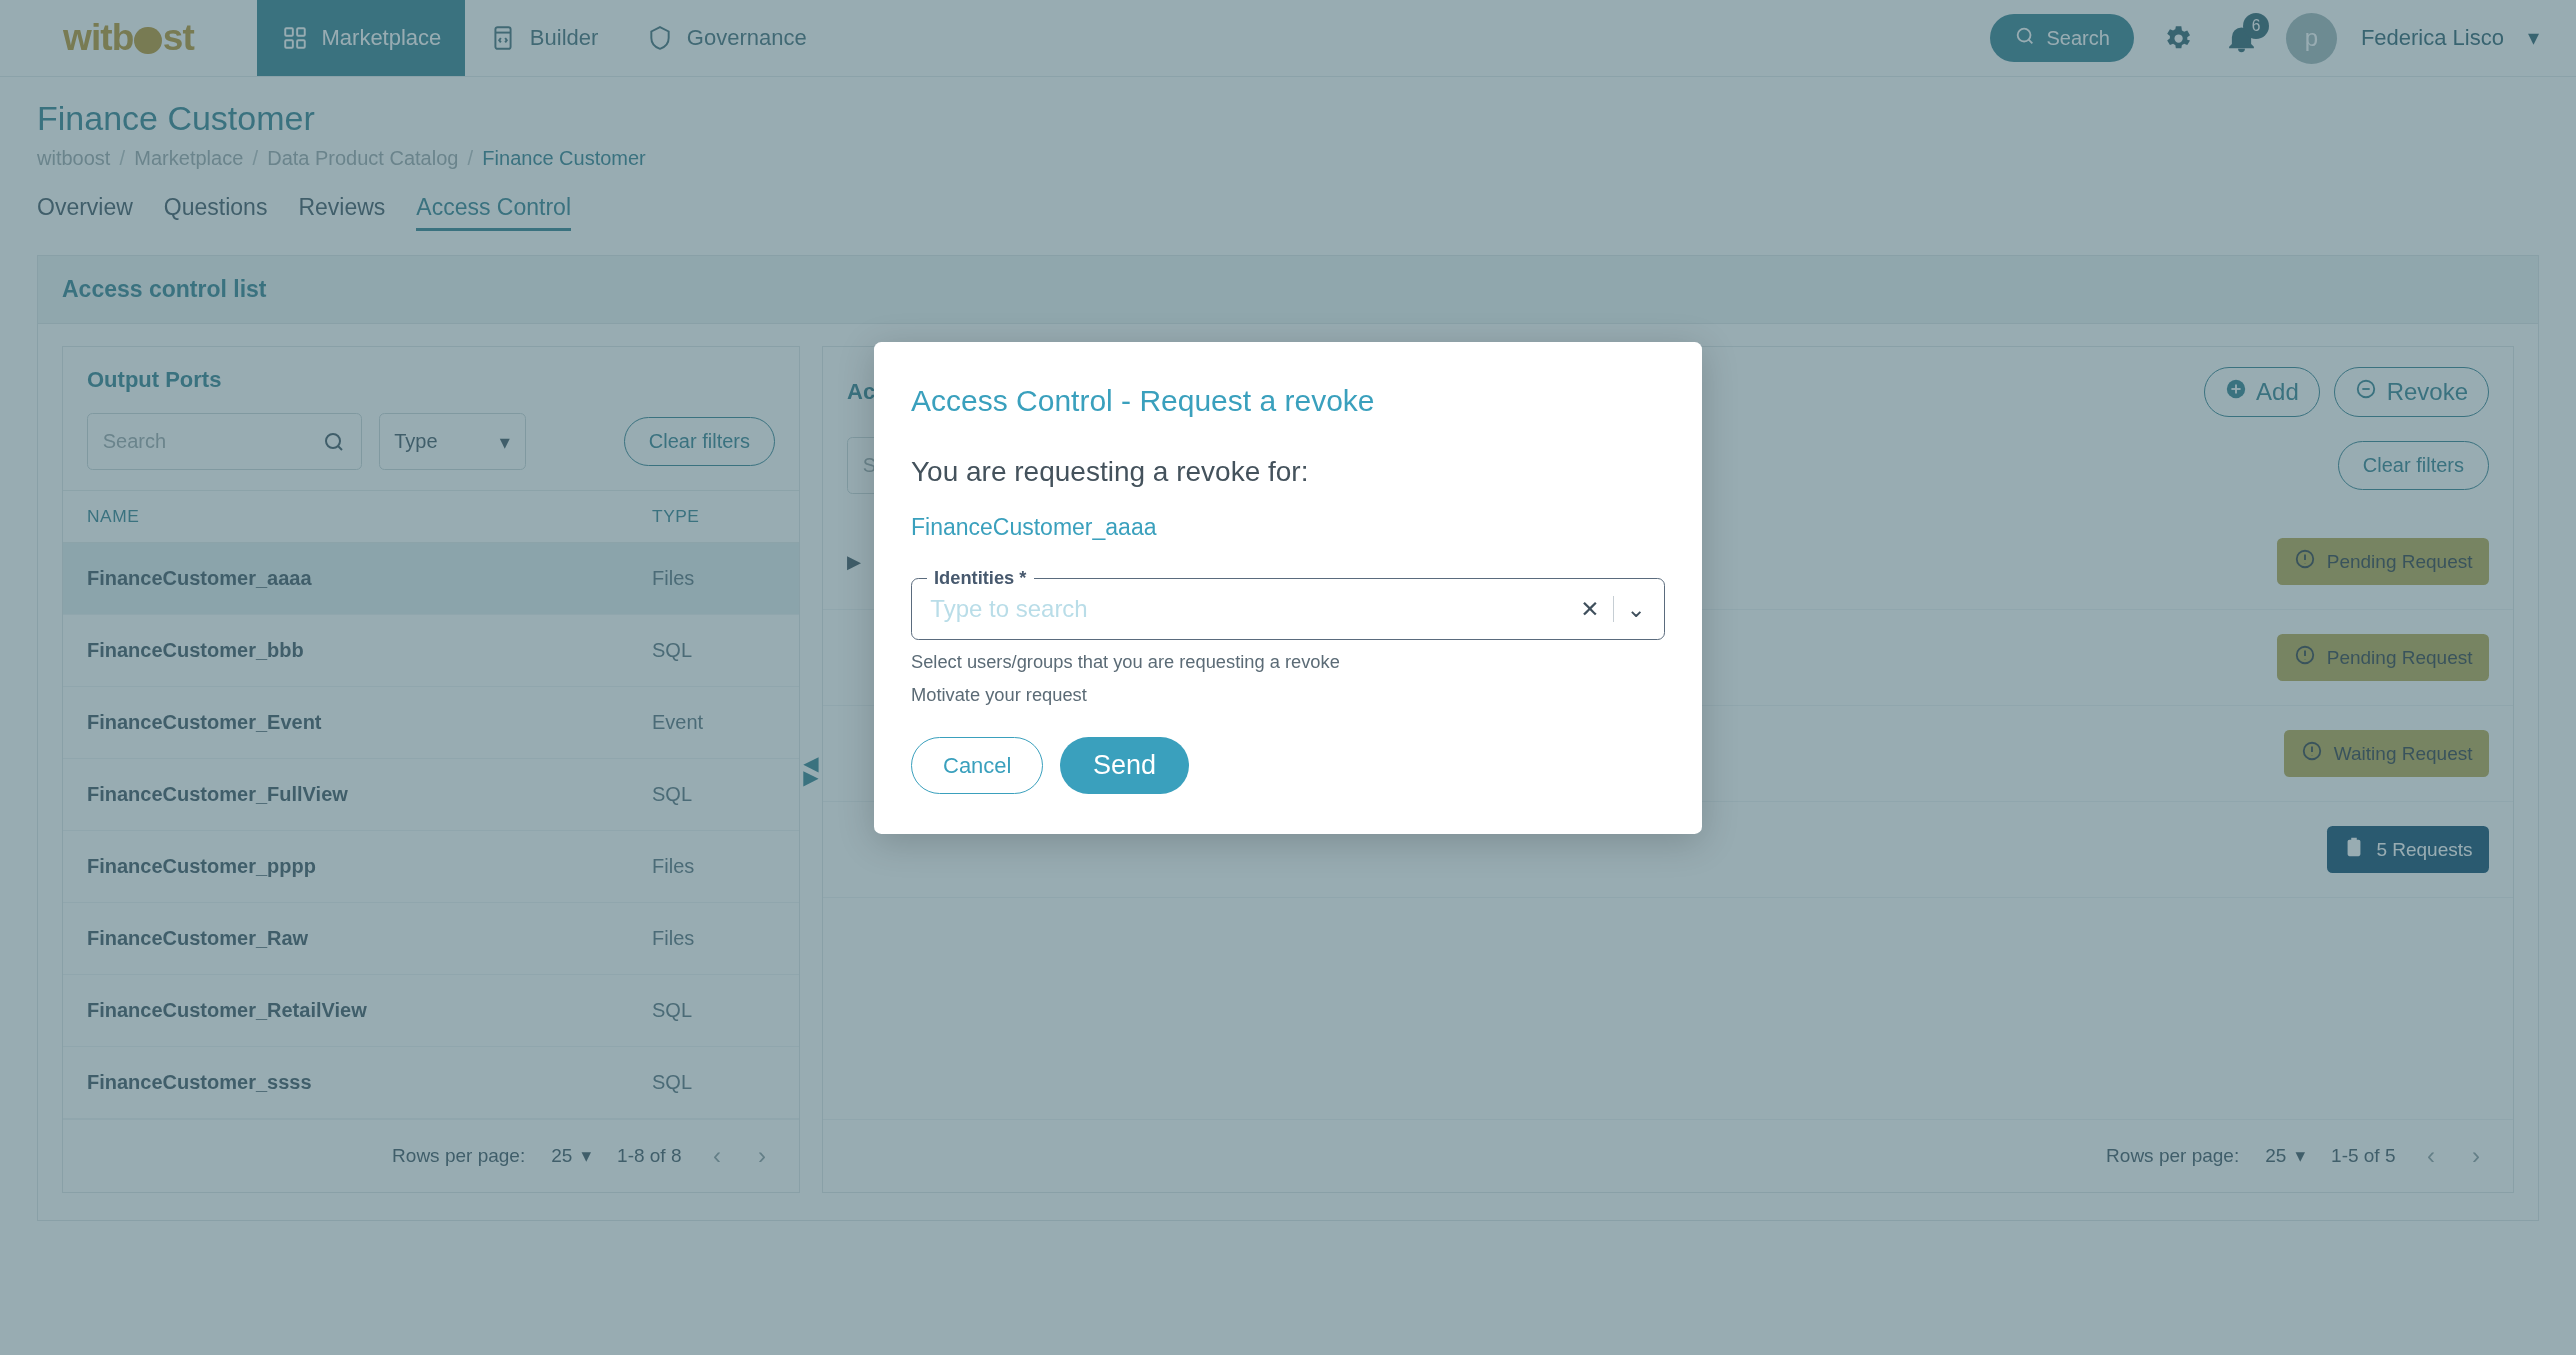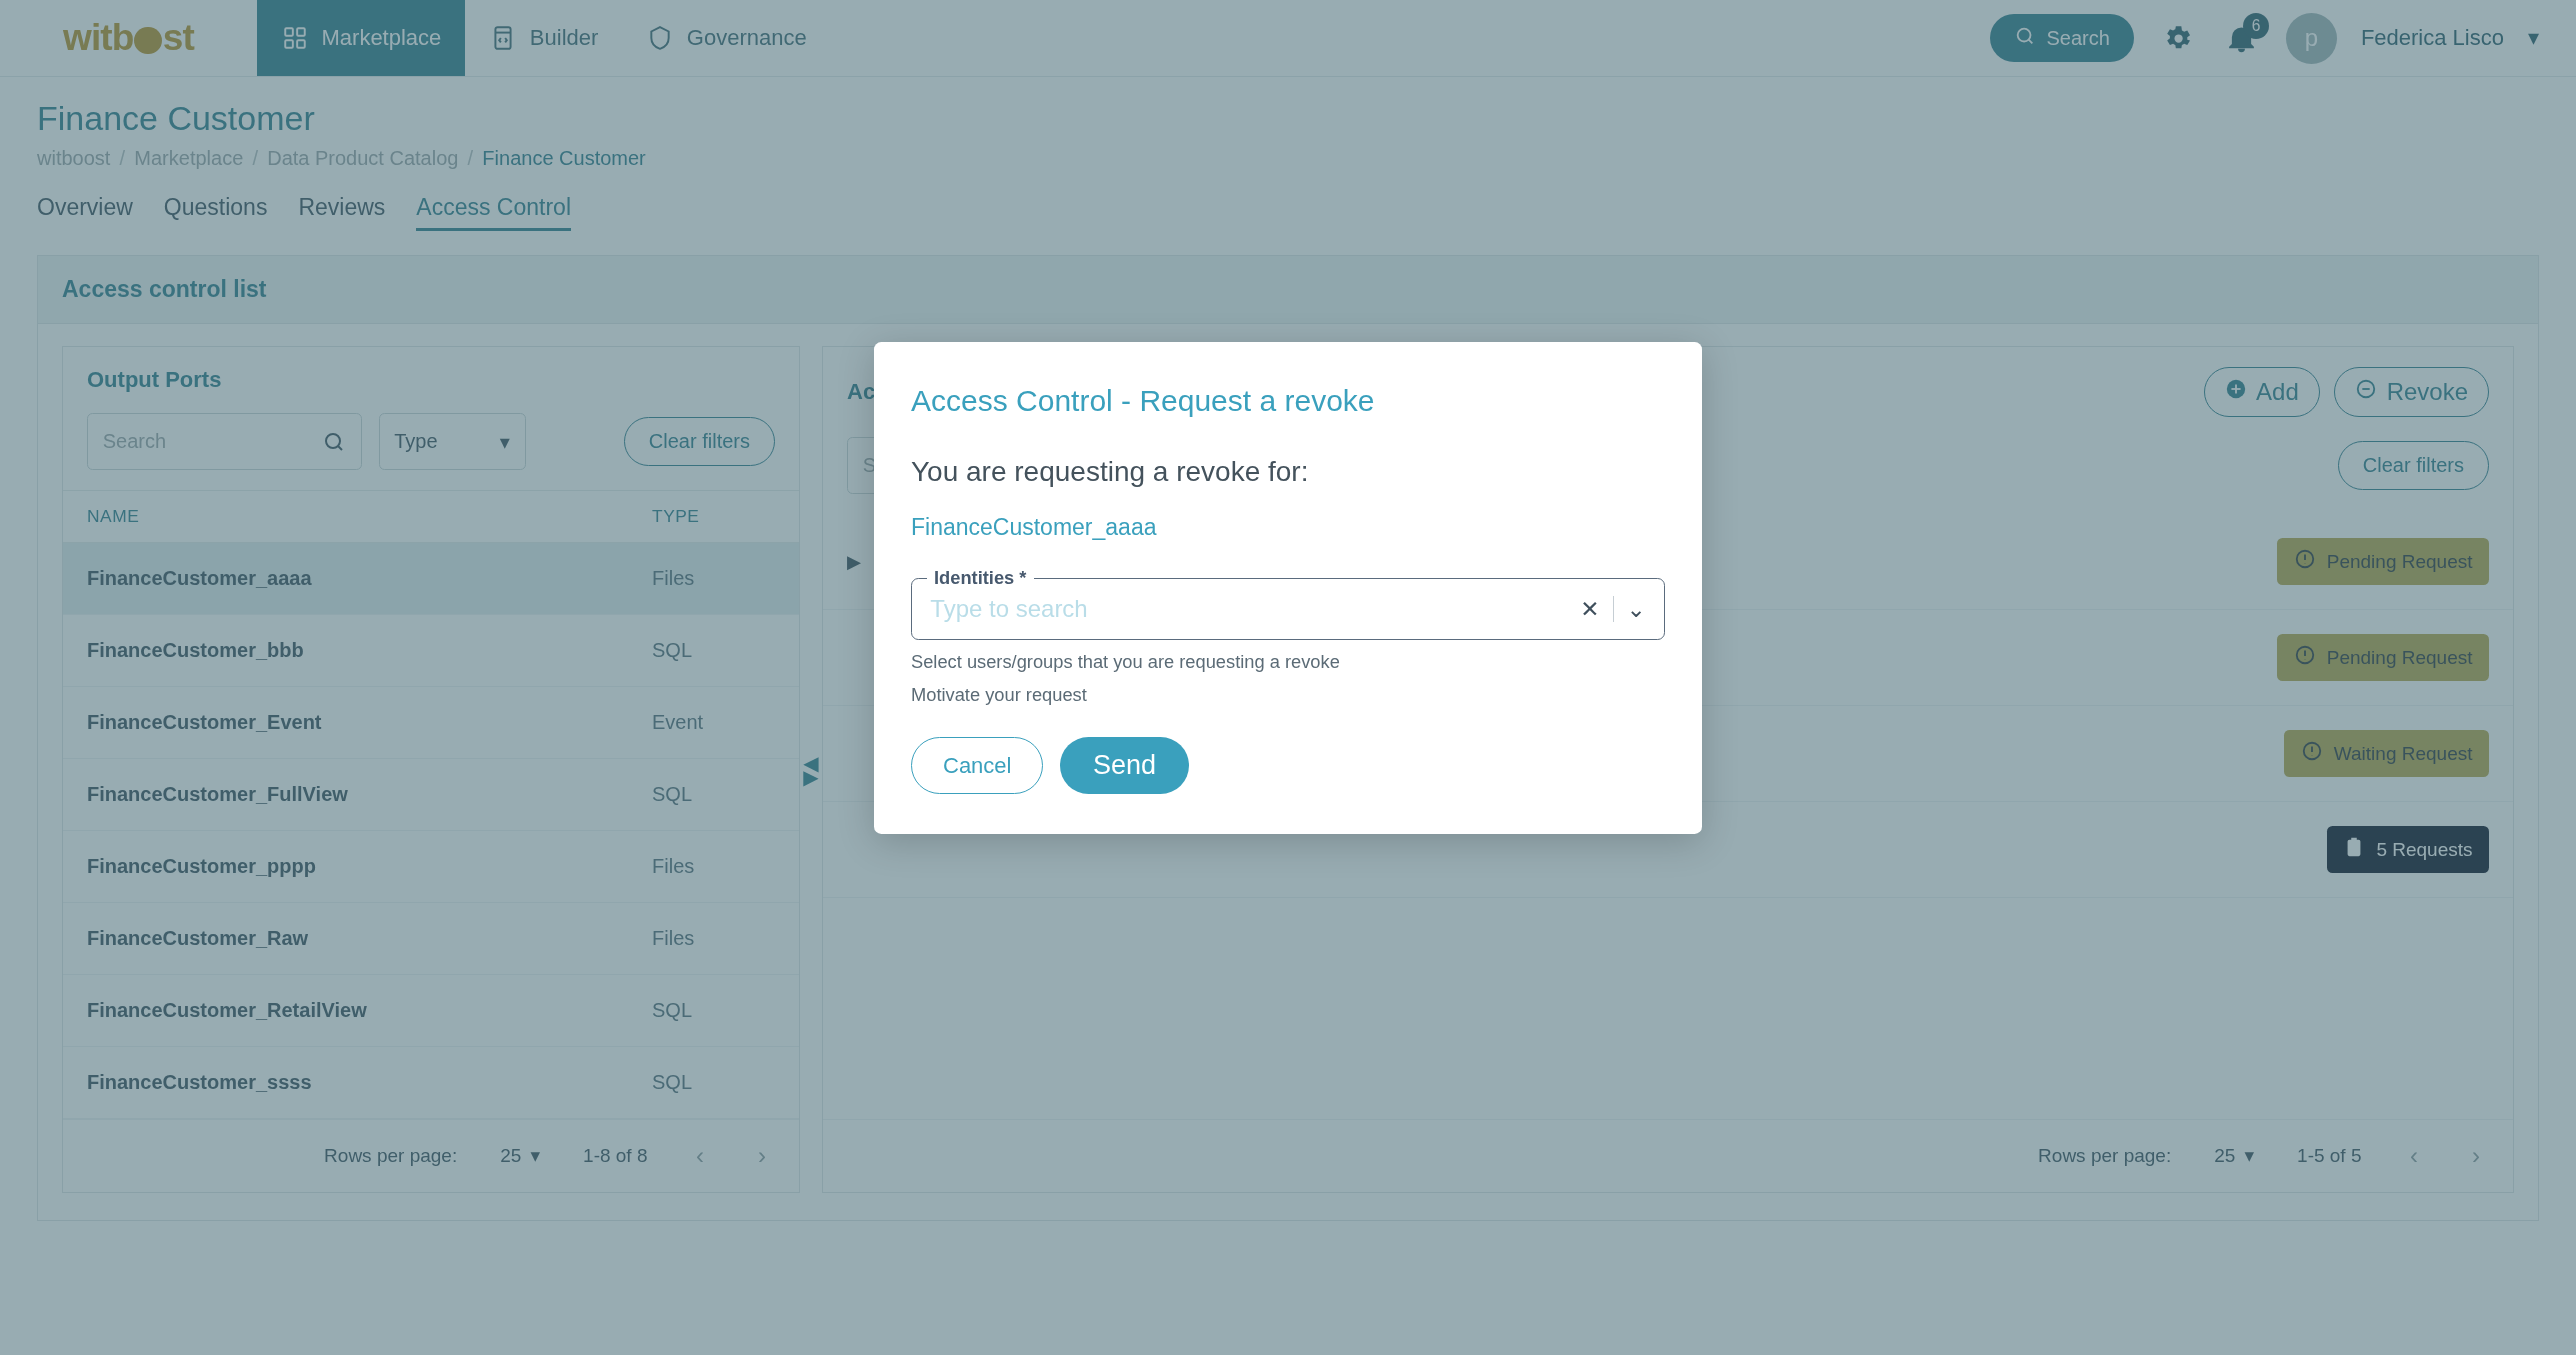--- a/index.html
+++ b/index.html
@@ -164,28 +164,28 @@
   }
   tbody tr.selected { background: #e2edef; }
   td.name-cell { font-weight: 700; }
   td.type-cell { color: #55707c; }
 
   .badge {
     display: inline-flex; align-items: center; gap: 11px;
     border-radius: 5.5px; padding: 10px 16.5px; font-size: 19px;
   }
   .badge-warn { background: #b6a64f; color: #2d3b42; }
-  .badge-info { background: #0f172a; color: #ffffff; text-align: center; }
+  .badge-info { background: #0c4a6e; color: #ffffff; text-align: center; }
   .badge svg { width: 22px; height: 22px; }
 
   .expander { color: #3c5360; font-size: 18.3px; cursor: pointer; }
 
   .pagination {
     margin-top: auto; display: flex; align-items: center; justify-content: flex-end;
-    gap: 43px; padding: 22px 27.5px; font-size: 19px; color: #3c5360;
+    gap: 26px; padding: 22px 27.5px; font-size: 19px; color: #3c5360;
     border-top: 0.9px solid #eef2f3;
   }
   .rows-select { display:flex; align-items:center; gap:9.2px; cursor:pointer; }
   .page-arrow { font-size: 24px; color: #8b9ba1; cursor: pointer; padding: 0 5.5px; }
 
   
   #overlay {
     position: absolute; inset: 0;
     background: rgba(68, 103, 114, 0.55);
   }

